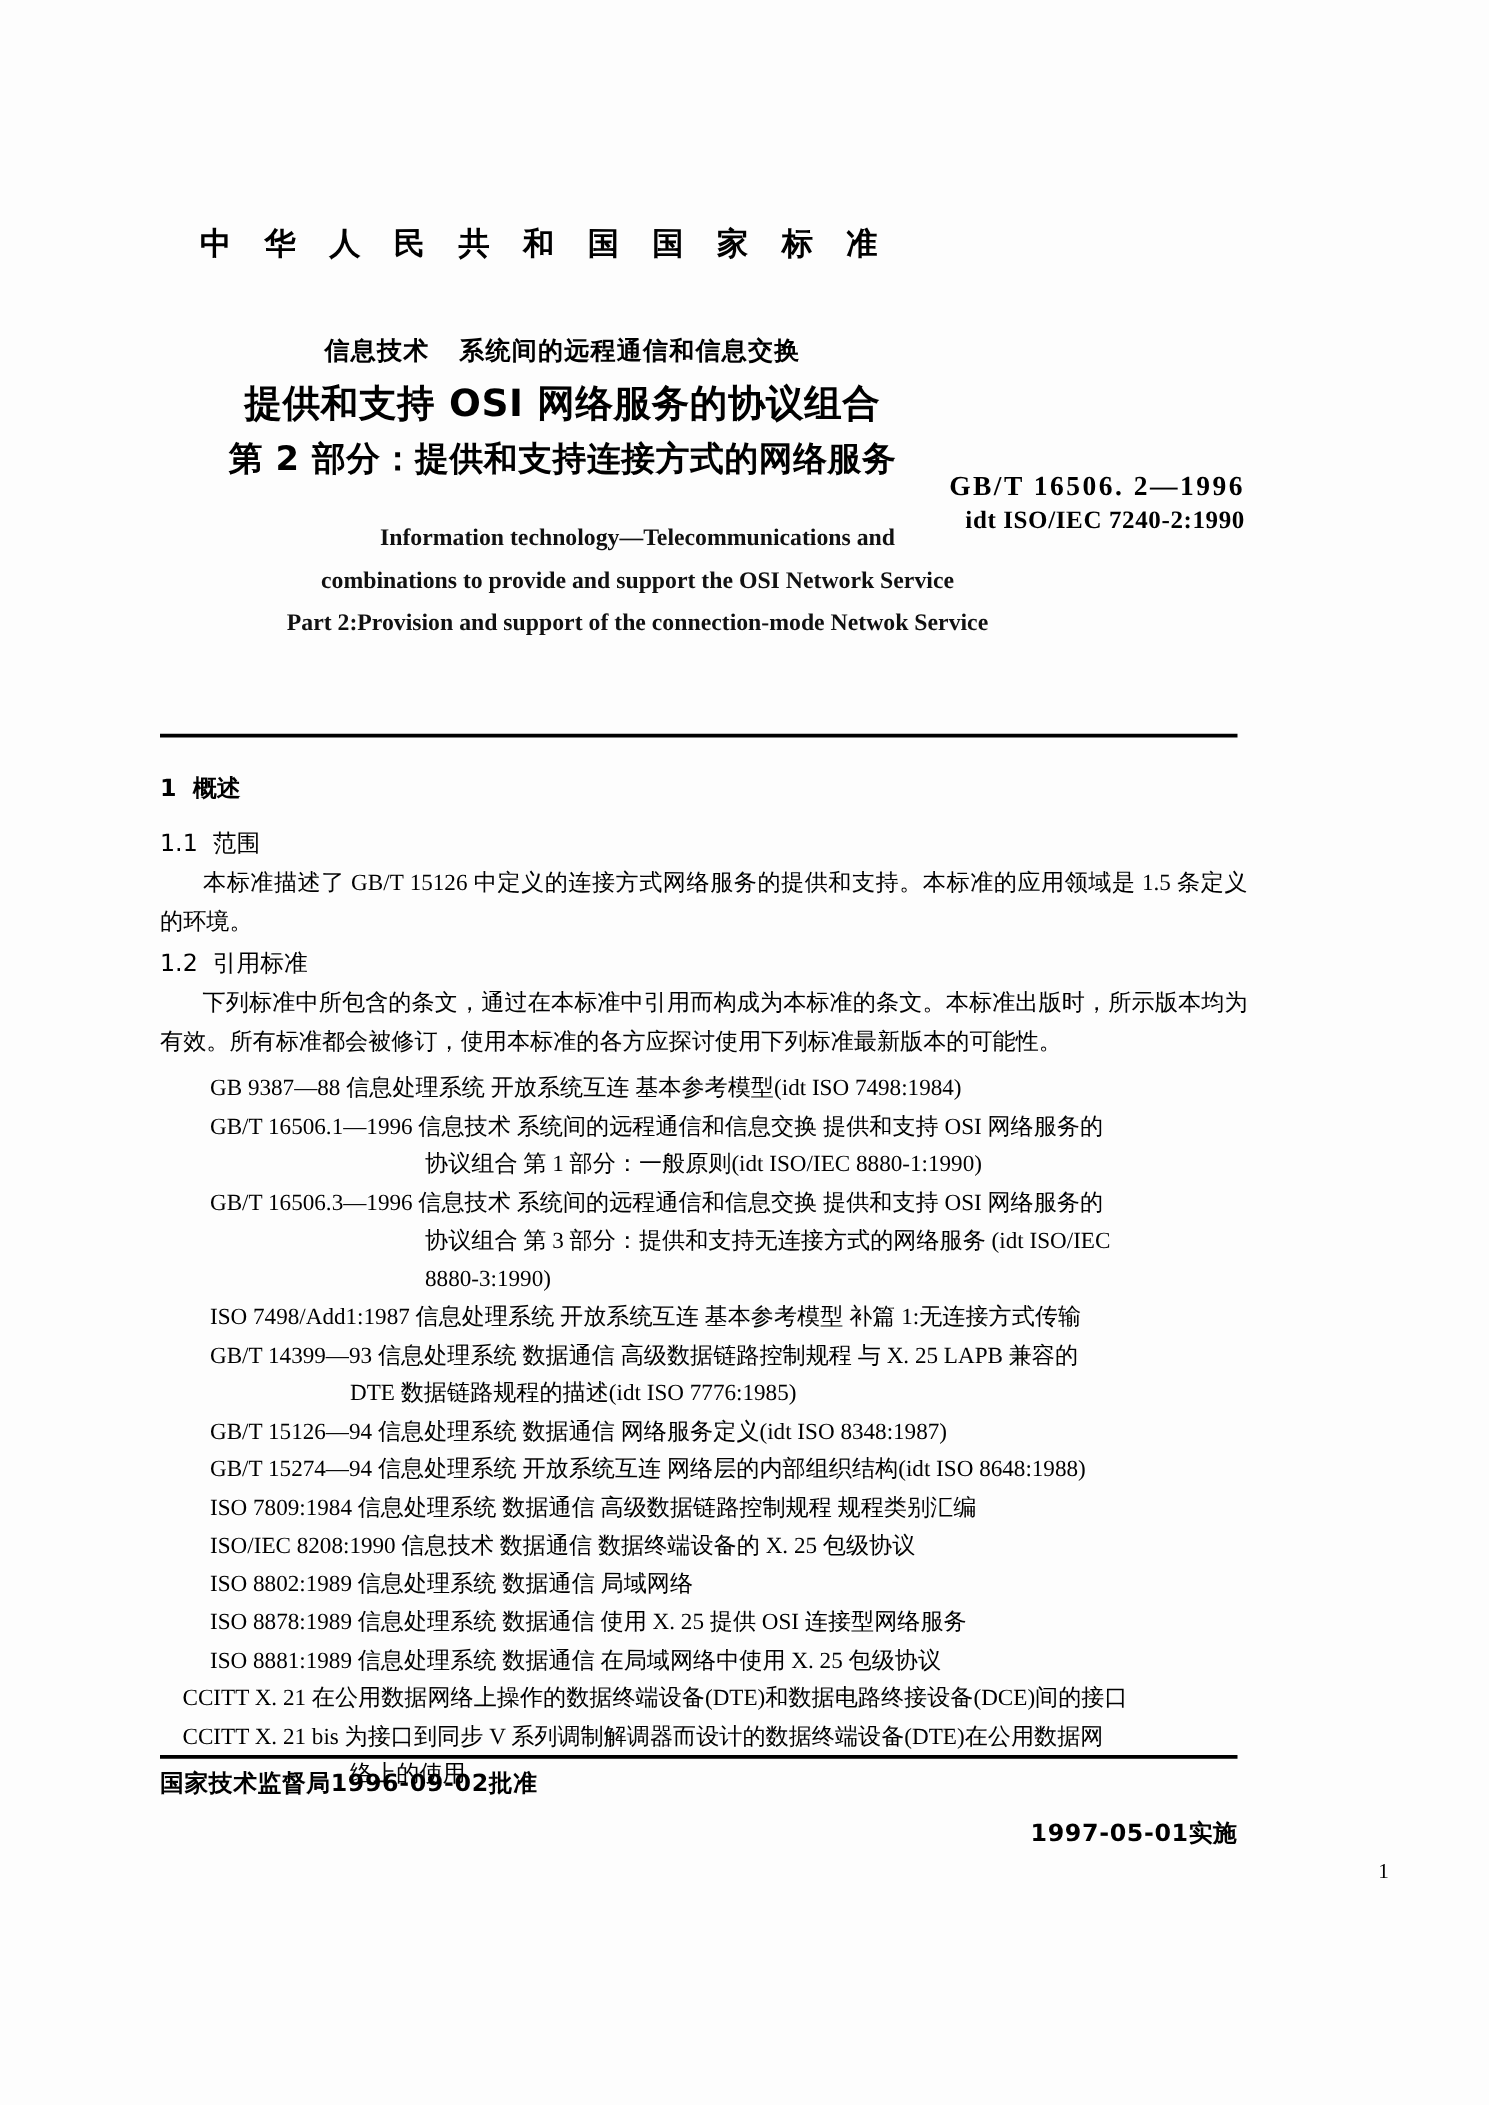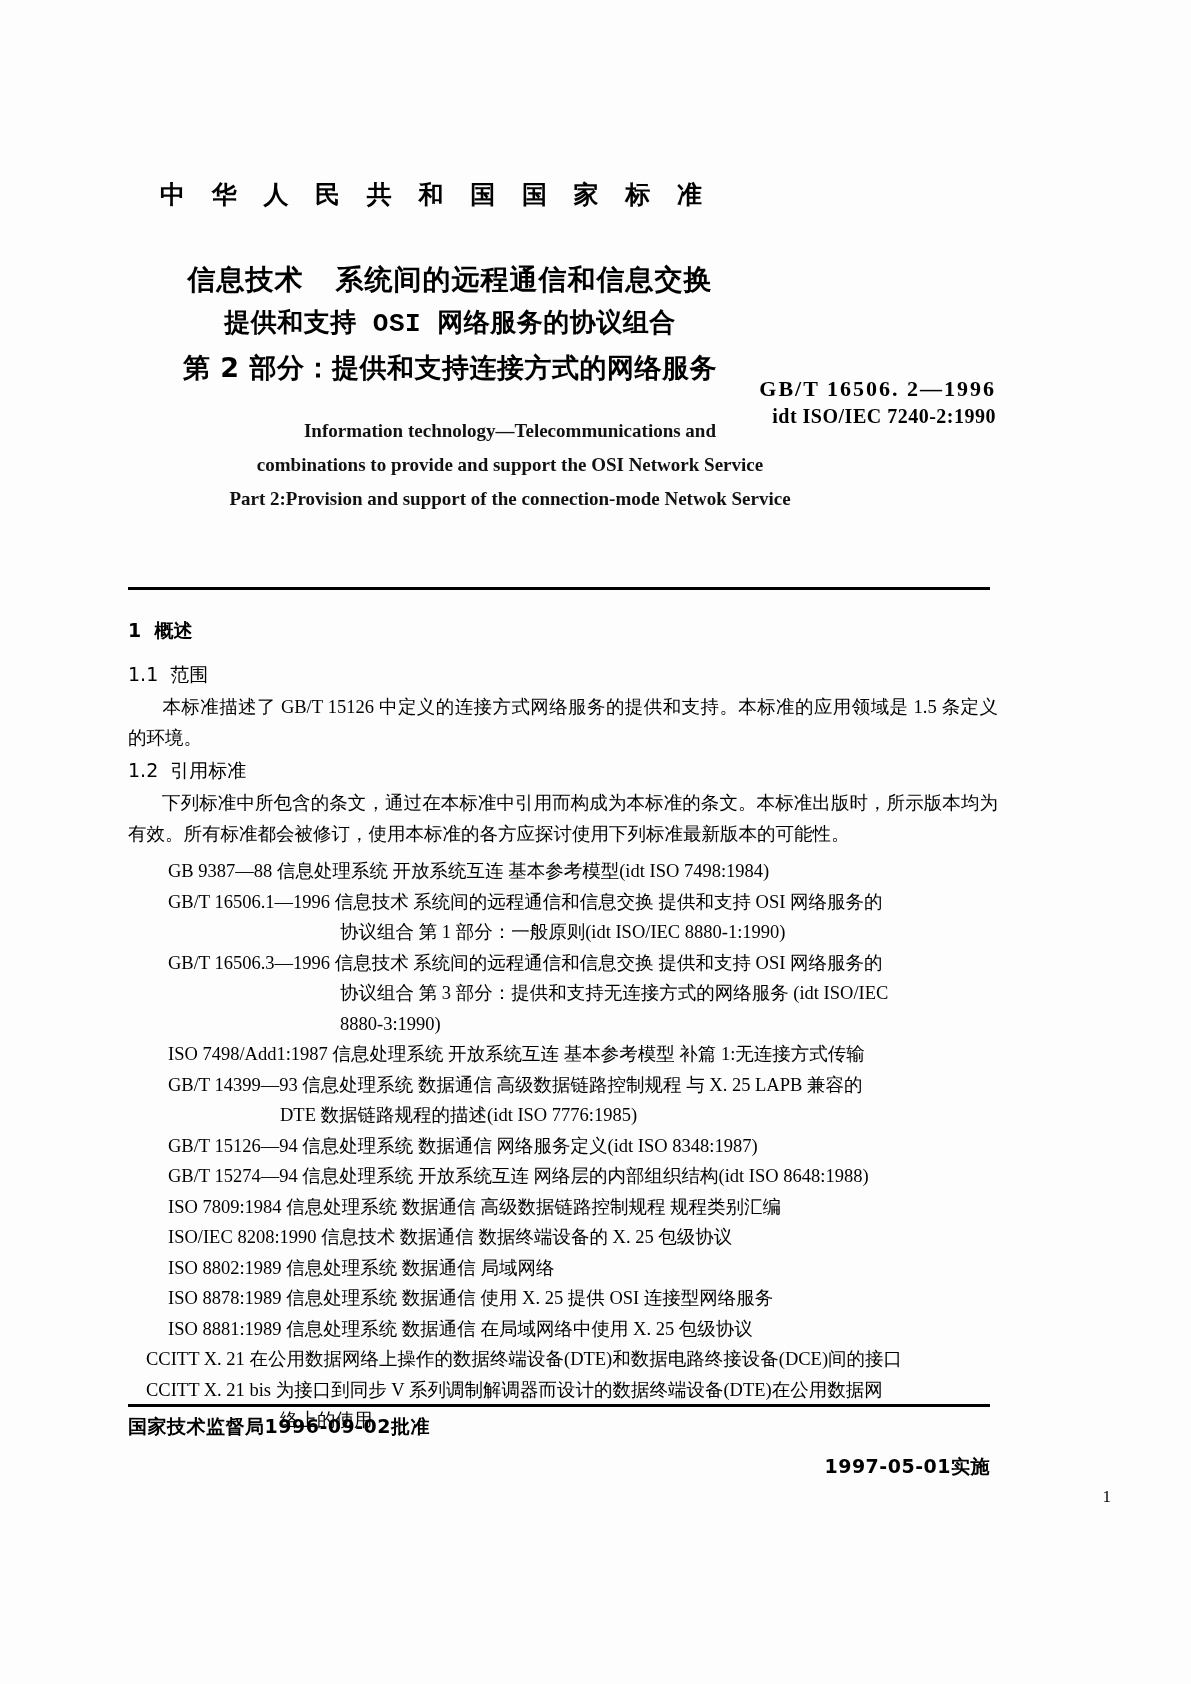--- a/index.html
+++ b/index.html
@@ -45,22 +45,22 @@
   .cn-title {
     position: absolute;
     left: 150px;
     top: 258px;
     width: 600px;
     text-align: center;
     font-family: "DejaVu Sans", sans-serif;
     font-weight: bold;
     color: #000;
   }
-  .cn-title .l1 { font-size: 28px; letter-spacing: 1px; line-height: 44px; white-space: pre; }
-  .cn-title .l2 { font-size: 26px; letter-spacing: 0.5px; line-height: 44px; white-space: pre; font-family: Liberation Mono, monospace; }
+  .cn-title .l1 { font-size: 20px; letter-spacing: 1px; line-height: 44px; white-space: pre; }
+  .cn-title .l2 { font-size: 30px; letter-spacing: 0.5px; line-height: 44px; white-space: pre; }
   .cn-title .l3 { font-size: 27px; letter-spacing: 0.5px; line-height: 44px; white-space: pre; }
 
   
   .std-num {
     position: absolute;
     right: 195px;
     top: 376px;
     text-align: right;
     font-family: "Liberation Serif", serif;
   }

